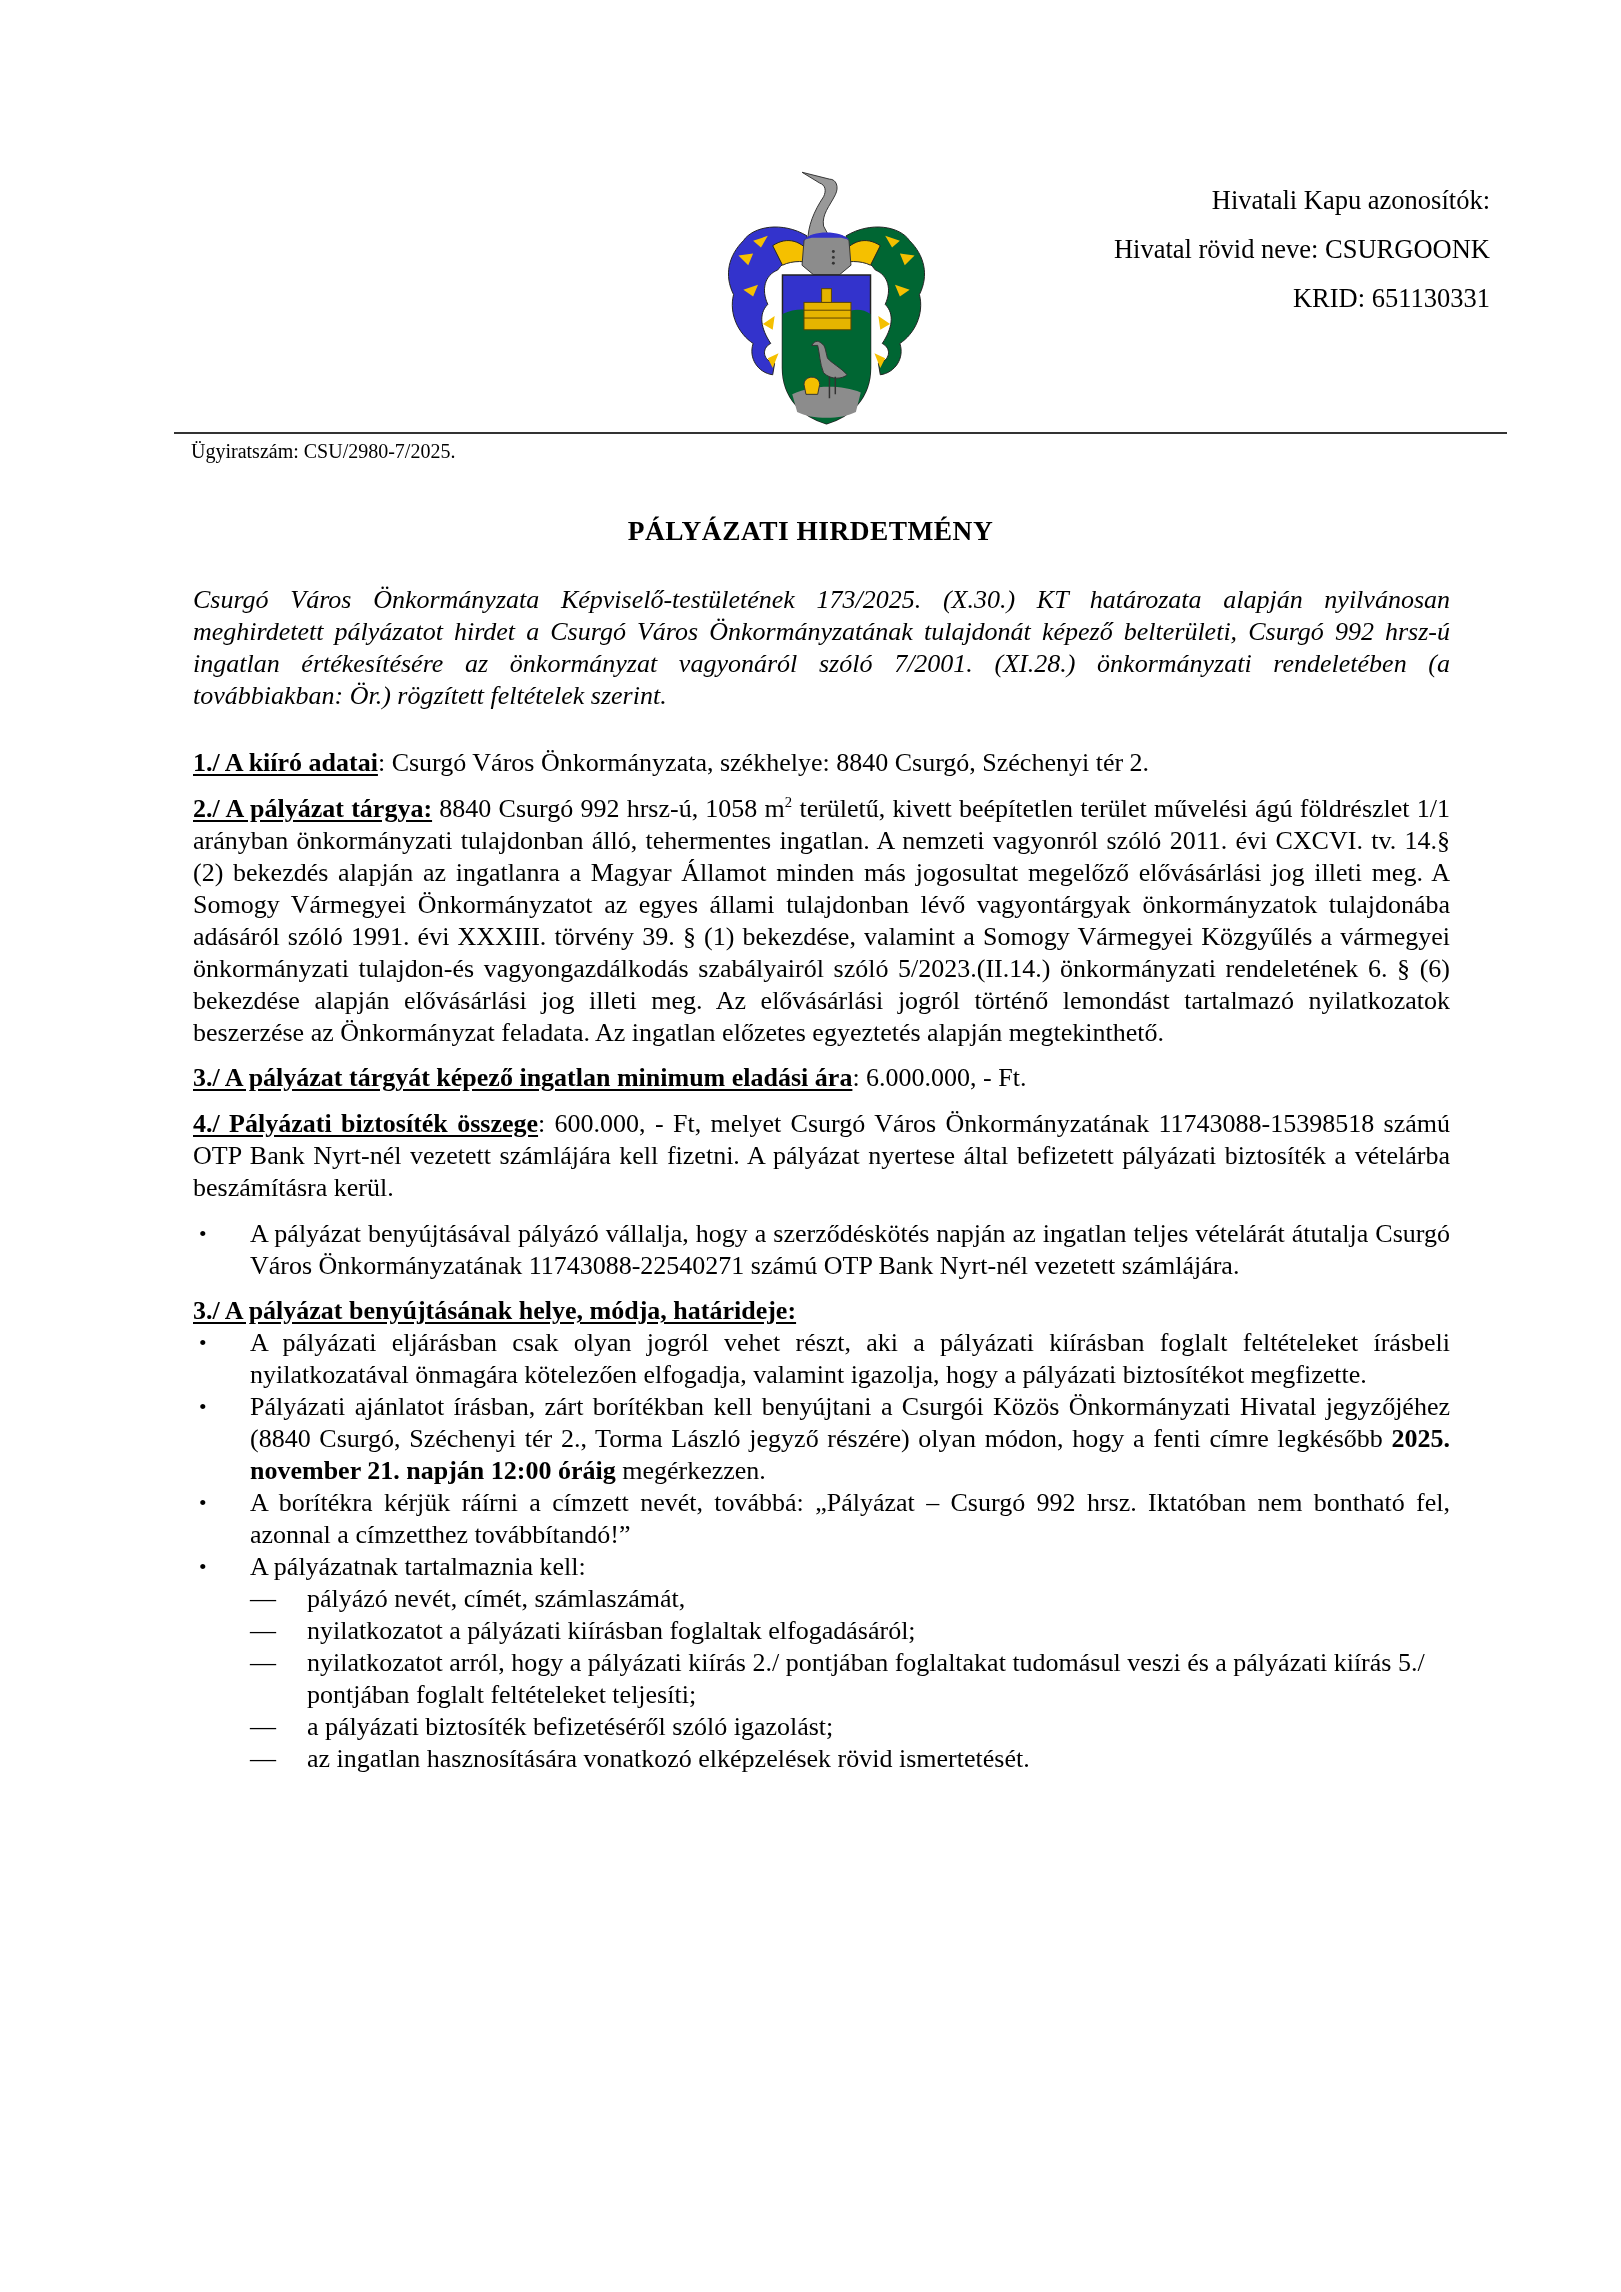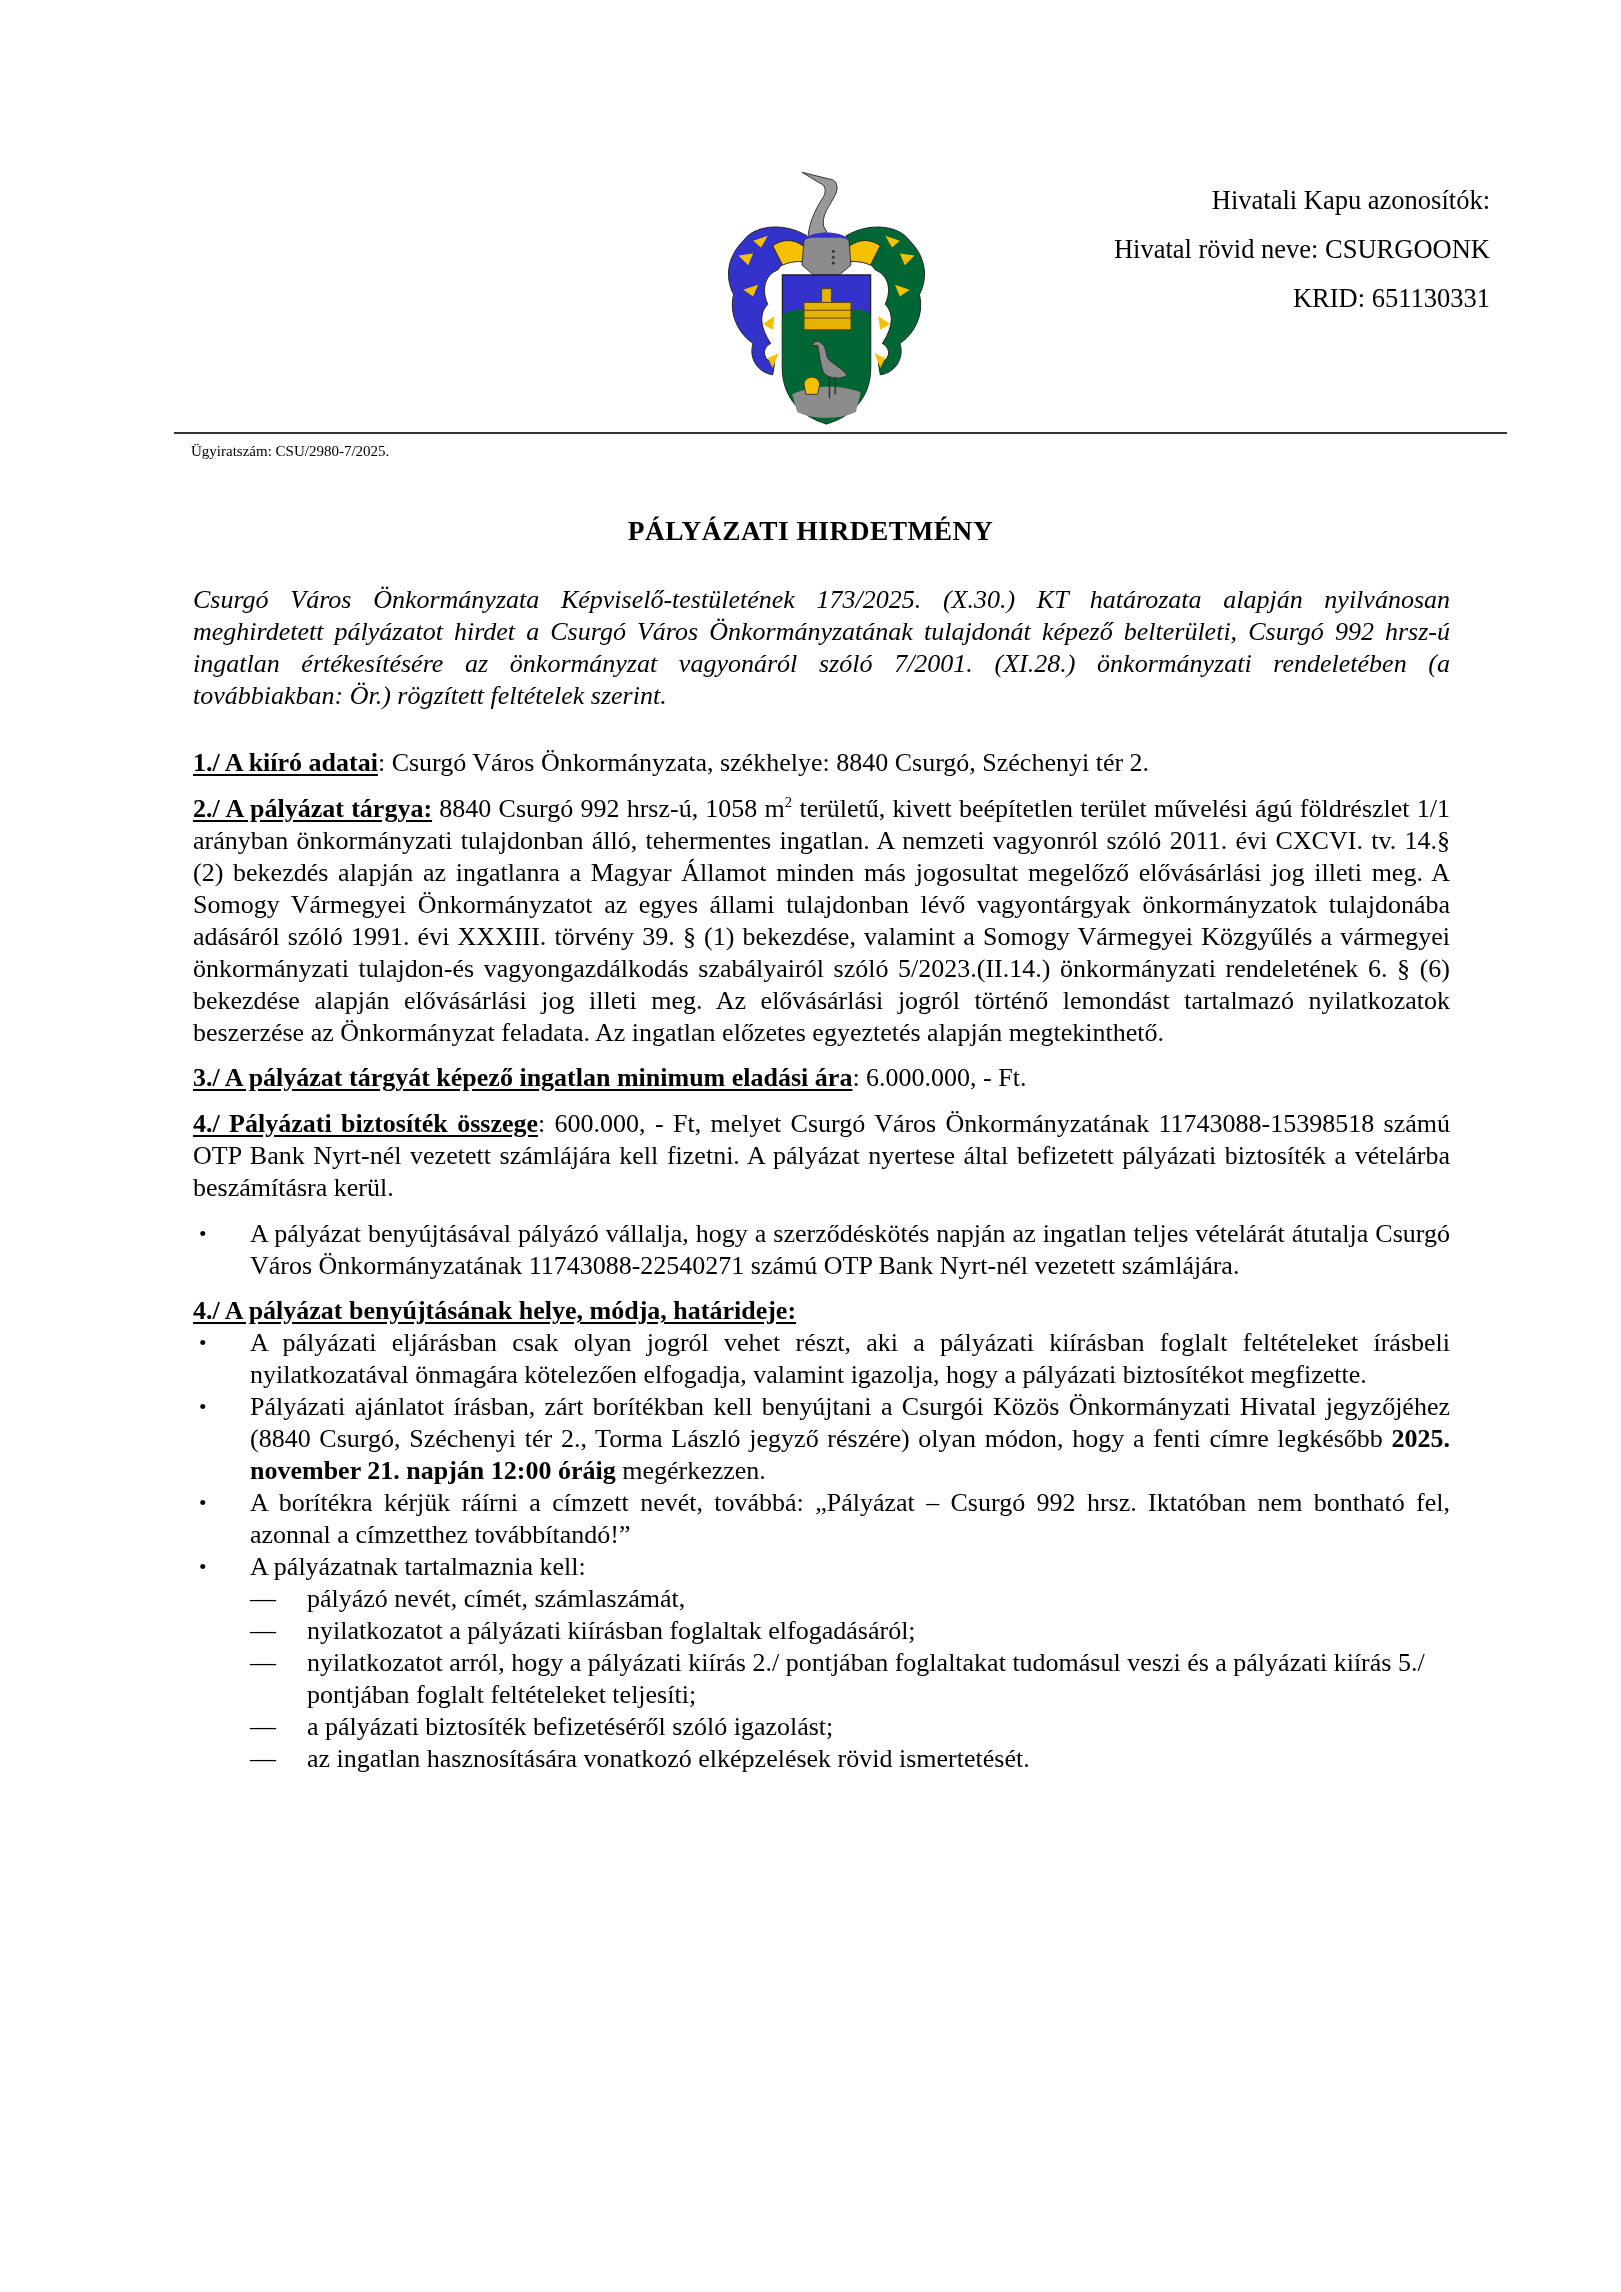--- a/index.html
+++ b/index.html
@@ -17,21 +17,21 @@
   }
   .hdr-right {
     position: absolute; left: 1000px; top: 176px; width: 490px;
     text-align: right; font-size: 26.5px; line-height: 49px;
   }
   .crest { position: absolute; left: 714px; top: 167px; width: 225px; height: 260px; }
   .rule {
     position: absolute; left: 174px; top: 432px; width: 1333px; height: 0;
     border-top: 2px solid #333;
   }
-  .case-no { position: absolute; left: 191px; top: 437px; font-size: 15px; line-height: 29px; }
+  .case-no { position: absolute; left: 191px; top: 437px; font-size: 20px; line-height: 29px; }
 
   .title {
     position: absolute; left: 0; width: 1621px; top: 516px;
     text-align: center; font-weight: bold; font-size: 27.4px; letter-spacing: 0.5px;
   }
 
   .body {
     position: absolute; left: 193px; width: 1257px; top: 584px;
     font-size: 26px; line-height: 32px; text-align: justify;
   }
@@ -108,21 +108,21 @@
     <p class="sec"><span class="sec-h">2./ A pályázat tárgya:</span><span> 8840 Csurgó 992 hrsz-ú, 1058 m</span><sup>2</sup><span> területű, kivett beépítetlen terület művelési ágú földrészlet 1/1 arányban önkormányzati tulajdonban álló, tehermentes ingatlan. A nemzeti vagyonról szóló 2011. évi CXCVI. tv. 14.§ (2) bekezdés alapján az ingatlanra a Magyar Államot minden más jogosultat megelőző elővásárlási jog illeti meg. A Somogy Vármegyei Önkormányzatot az egyes állami tulajdonban lévő vagyontárgyak önkormányzatok tulajdonába adásáról szóló 1991. évi XXXIII. törvény 39. § (1) bekezdése, valamint a Somogy Vármegyei Közgyűlés a vármegyei önkormányzati tulajdon-és vagyongazdálkodás szabályairól szóló 5/2023.(II.14.) önkormányzati rendeletének 6. § (6) bekezdése alapján elővásárlási jog illeti meg. Az elővásárlási jogról történő lemondást tartalmazó nyilatkozatok beszerzése az Önkormányzat feladata. Az ingatlan előzetes egyeztetés alapján megtekinthető.</span></p>
 
     <p class="sec"><span class="sec-h">3./ A pályázat tárgyát képező ingatlan minimum eladási ára</span><span>: 6.000.000, - Ft.</span></p>
 
     <p class="sec"><span class="sec-h">4./ Pályázati biztosíték összege</span><span>: 600.000, - Ft, melyet Csurgó Város Önkormányzatának 11743088-15398518 számú OTP Bank Nyrt-nél vezetett számlájára kell fizetni. A pályázat nyertese által befizetett pályázati biztosíték a vételárba beszámításra kerül.</span></p>
 
     <ul class="bullets sec5-list">
       <li><span class="bullet">•</span><span>A pályázat benyújtásával pályázó vállalja, hogy a szerződéskötés napján az ingatlan teljes vételárát átutalja Csurgó Város Önkormányzatának 11743088-22540271 számú OTP Bank Nyrt-nél vezetett számlájára.</span></li>
     </ul>
 
-    <p><span class="sec-h">4./ A pályázat benyújtásának helye, módja, határideje:</span></p>
+    <p><span class="sec-h">3./ A pályázat benyújtásának helye, módja, határideje:</span></p>
     <ul class="bullets">
       <li><span class="bullet">•</span><span>A pályázati eljárásban csak olyan jogról vehet részt, aki a pályázati kiírásban foglalt feltételeket írásbeli nyilatkozatával önmagára kötelezően elfogadja, valamint igazolja, hogy a pályázati biztosítékot megfizette.</span></li>
       <li><span class="bullet">•</span><span>Pályázati ajánlatot írásban, zárt borítékban kell benyújtani a Csurgói Közös Önkormányzati Hivatal jegyzőjéhez (8840 Csurgó, Széchenyi tér 2., Torma László jegyző részére) olyan módon, hogy a fenti címre legkésőbb </span><span class="bold">2025. november 21. napján 12:00 óráig</span><span> megérkezzen.</span></li>
       <li><span class="bullet">•</span><span>A borítékra kérjük ráírni a címzett nevét, továbbá: „Pályázat – Csurgó 992 hrsz. Iktatóban nem bontható fel, azonnal a címzetthez továbbítandó!”</span></li>
       <li><span class="bullet">•</span><span>A pályázatnak tartalmaznia kell:</span>
         <ul class="dashes">
           <li><span class="dash">—</span><span>pályázó nevét, címét, számlaszámát,</span></li>
           <li><span class="dash">—</span><span>nyilatkozatot a pályázati kiírásban foglaltak elfogadásáról;</span></li>
           <li><span class="dash">—</span><span>nyilatkozatot arról, hogy a pályázati kiírás 2./ pontjában foglaltakat tudomásul veszi és a pályázati kiírás 5./ pontjában foglalt feltételeket teljesíti;</span></li>
           <li><span class="dash">—</span><span>a pályázati biztosíték befizetéséről szóló igazolást;</span></li>

